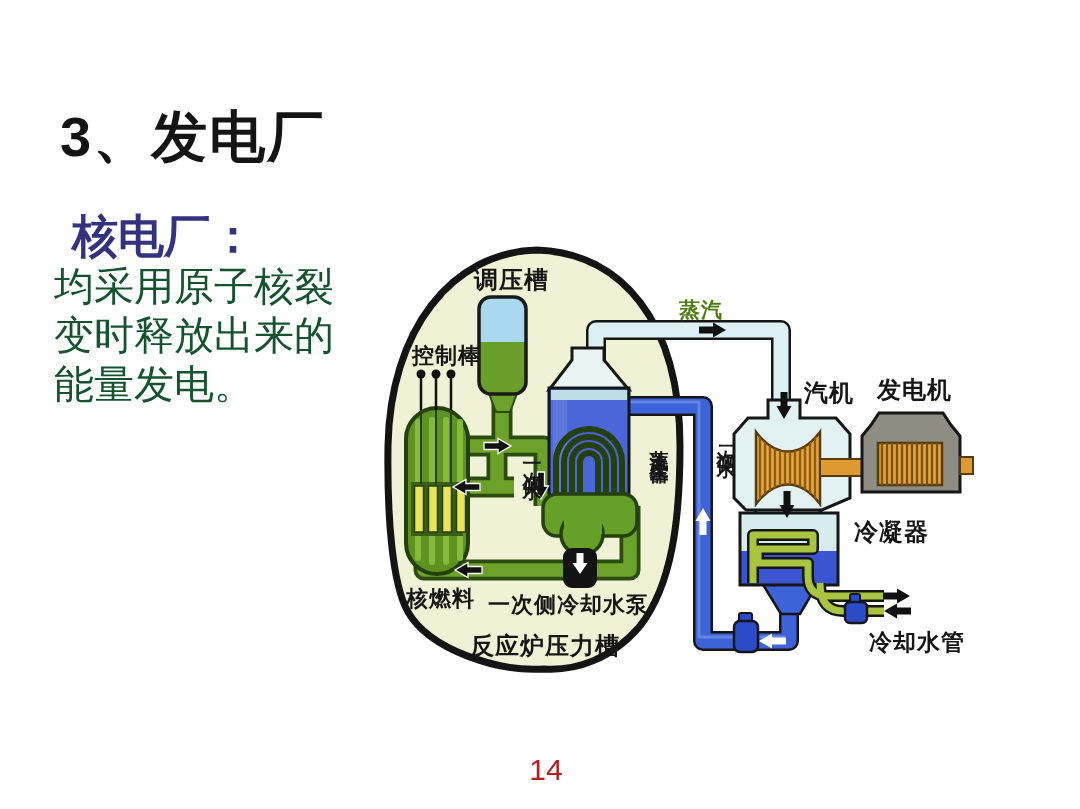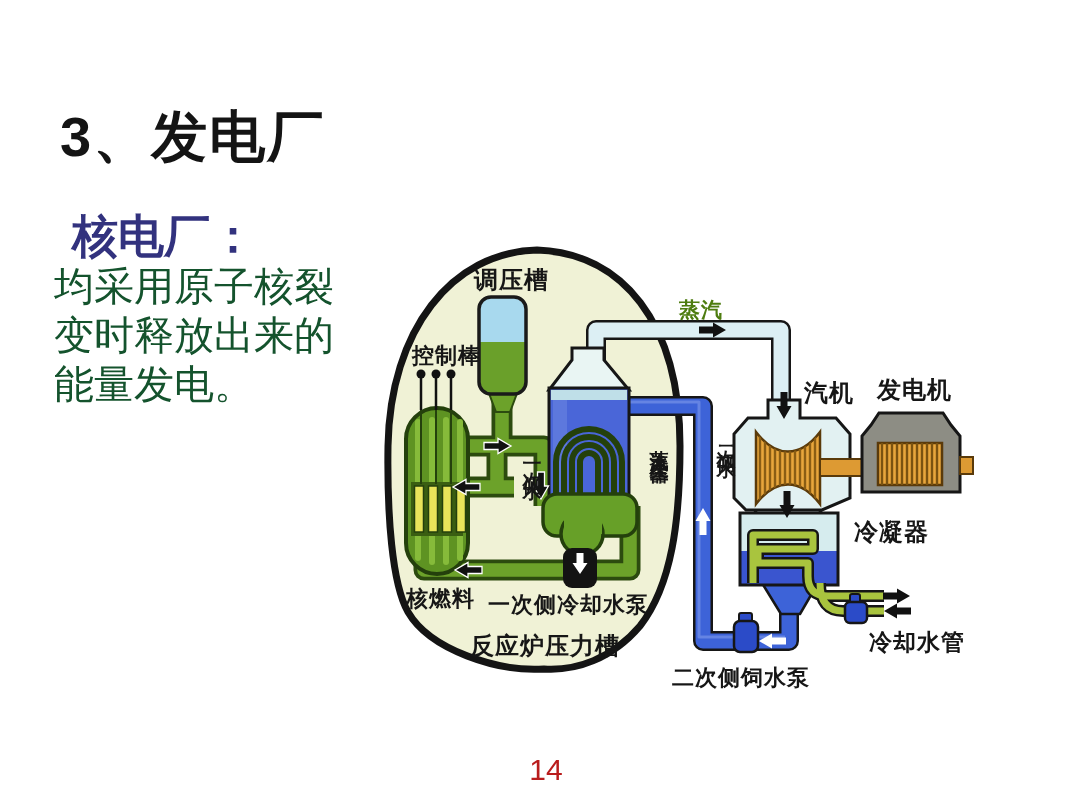--- a/index.html
+++ b/index.html
@@ -255,19 +255,18 @@
     <div class="lbl" style="left:412px;top:341px;text-align:center;">控制棒</div>
     <div class="lbl gray" style="left:679px;top:296px;font-size:21px;">蒸汽</div>
     <div class="lbl big" style="left:804px;top:377px;">汽机</div>
     <div class="lbl big" style="left:877px;top:374px;">发电机</div>
     <div class="lbl" style="left:406px;top:584px;">核燃料</div>
     <div class="lbl v" style="left:519px;top:453px;">一次侧水</div>
     <div class="lbl v" style="left:646px;top:434px;">蒸汽產生器</div>
     <div class="lbl v" style="left:713px;top:431px;">二次侧水</div>
     <div class="lbl" style="left:488px;top:590px;">一次侧冷却水泵</div>
     <div class="lbl big" style="left:470px;top:630px;">反应炉压力槽</div>
-    <div class="lbl" style="left:672px;top:663px;font-weight:700;">二次侧饲水泵</div>
     <div class="lbl big" style="left:854px;top:516px;">冷凝器</div>
     <div class="lbl" style="left:869px;top:627px;font-size:23px;font-weight:700;">冷却水管</div>
   </div>
 
   <div class="page-num">14</div>
 </div>
 
 </body></html>

